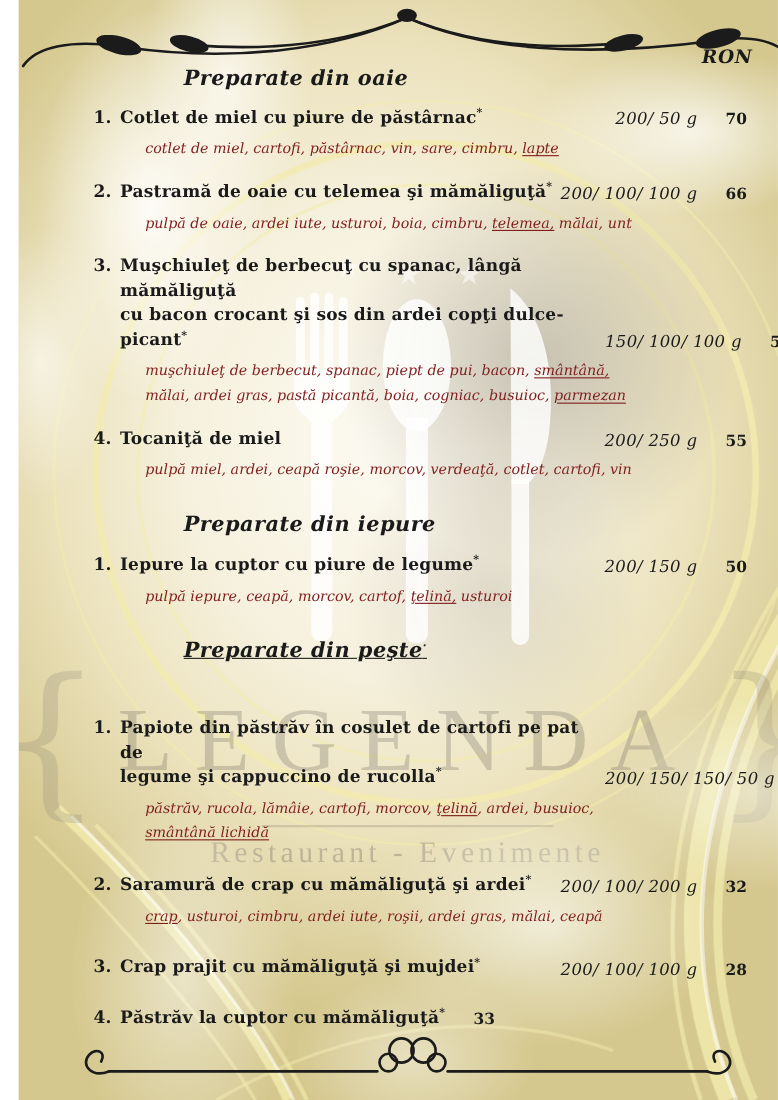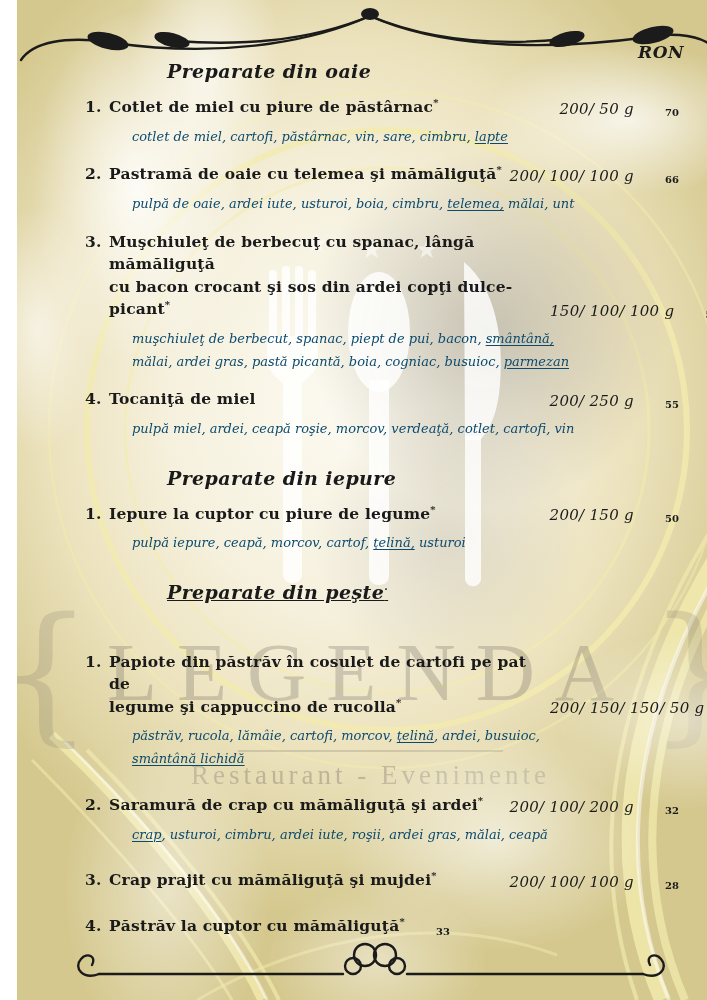--- a/index.html
+++ b/index.html
@@ -69,24 +69,24 @@
   .item{margin-bottom:15px;}
   .section:nth-child(3) .item{margin-bottom:23px;}
   .row{display:flex;align-items:flex-end;}
   .title{display:flex;flex:0 0 auto;max-width:465px;
          font-size:15.5px;font-weight:bold;line-height:1.45;letter-spacing:.2px;}
   .num{flex:0 0 24px;}
   .ttl{white-space:pre-line;}
   .ttl sup{font-size:10px;vertical-align:super;}
   .weight{flex:1 0 auto;text-align:right;font-style:italic;font-size:15px;
           letter-spacing:.3px;white-space:nowrap;padding-bottom:1px;}
-  .price{flex:0 0 45px;text-align:right;font-weight:bold;font-size:10px;padding-bottom:1px;}
+  .price{flex:0 0 45px;text-align:right;font-weight:bold;font-size:14px;padding-bottom:1px;}
   .ingredients{
     margin:7px 0 0 47px;font-style:italic;font-size:13px;line-height:1.75;
-    white-space:pre-line;color:#0c4a6e;max-width:470px;
+    white-space:pre-line;color:#7f1d1d;max-width:470px;
   }
   .ingredients .u{text-decoration:underline;text-underline-offset:2px;}
 </style>
 </head>
 <body>
 
 <div class="page">
 
   <div class="bg-base"></div>
 

